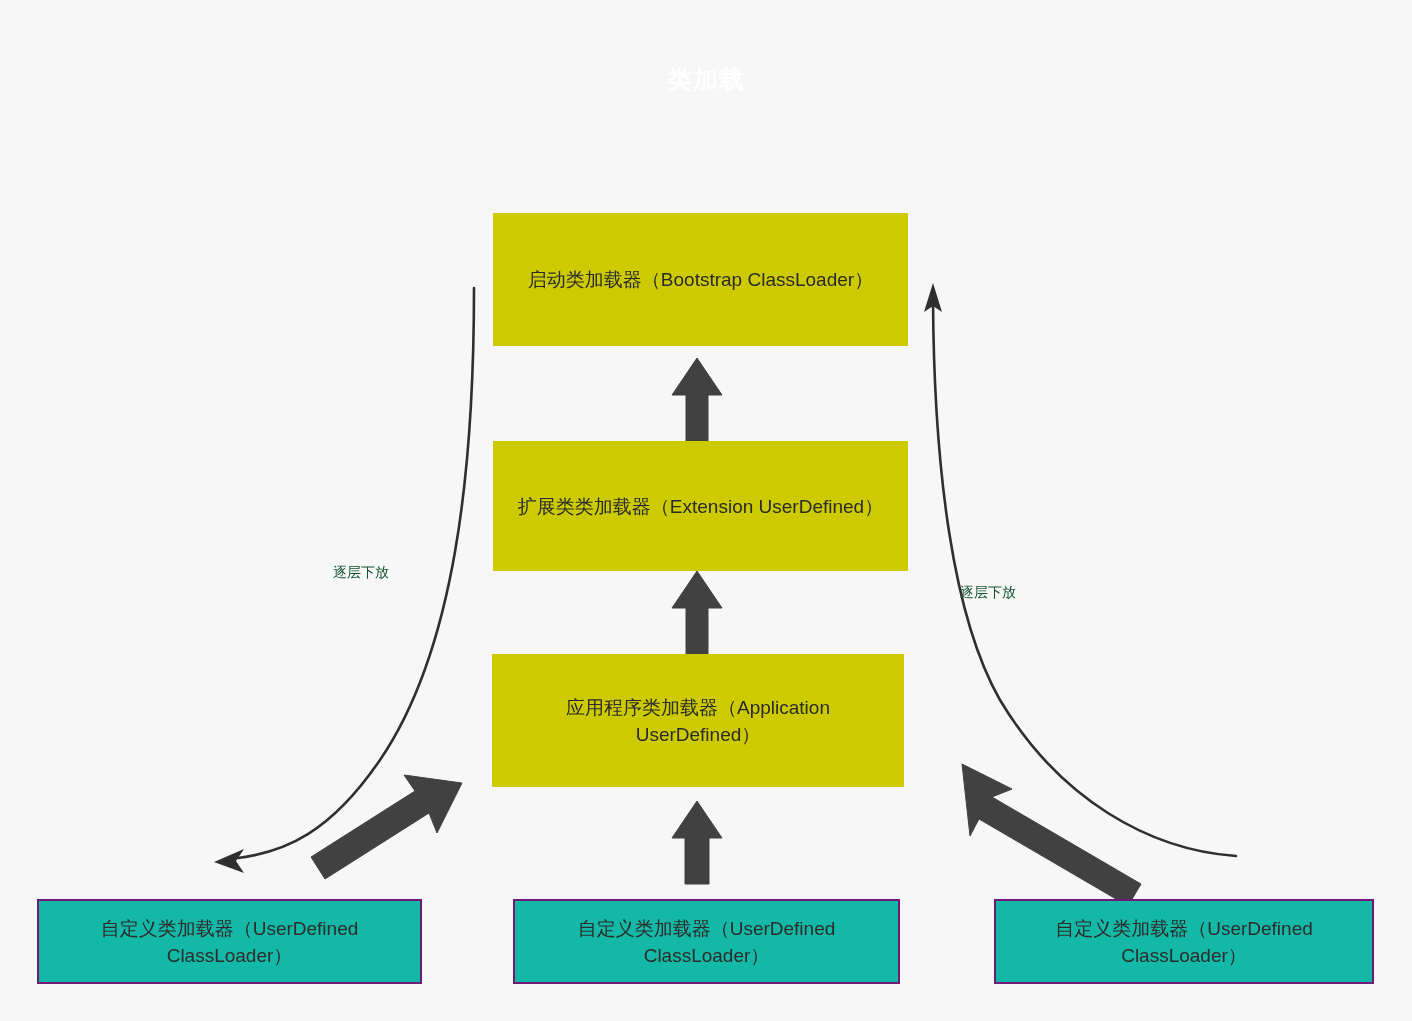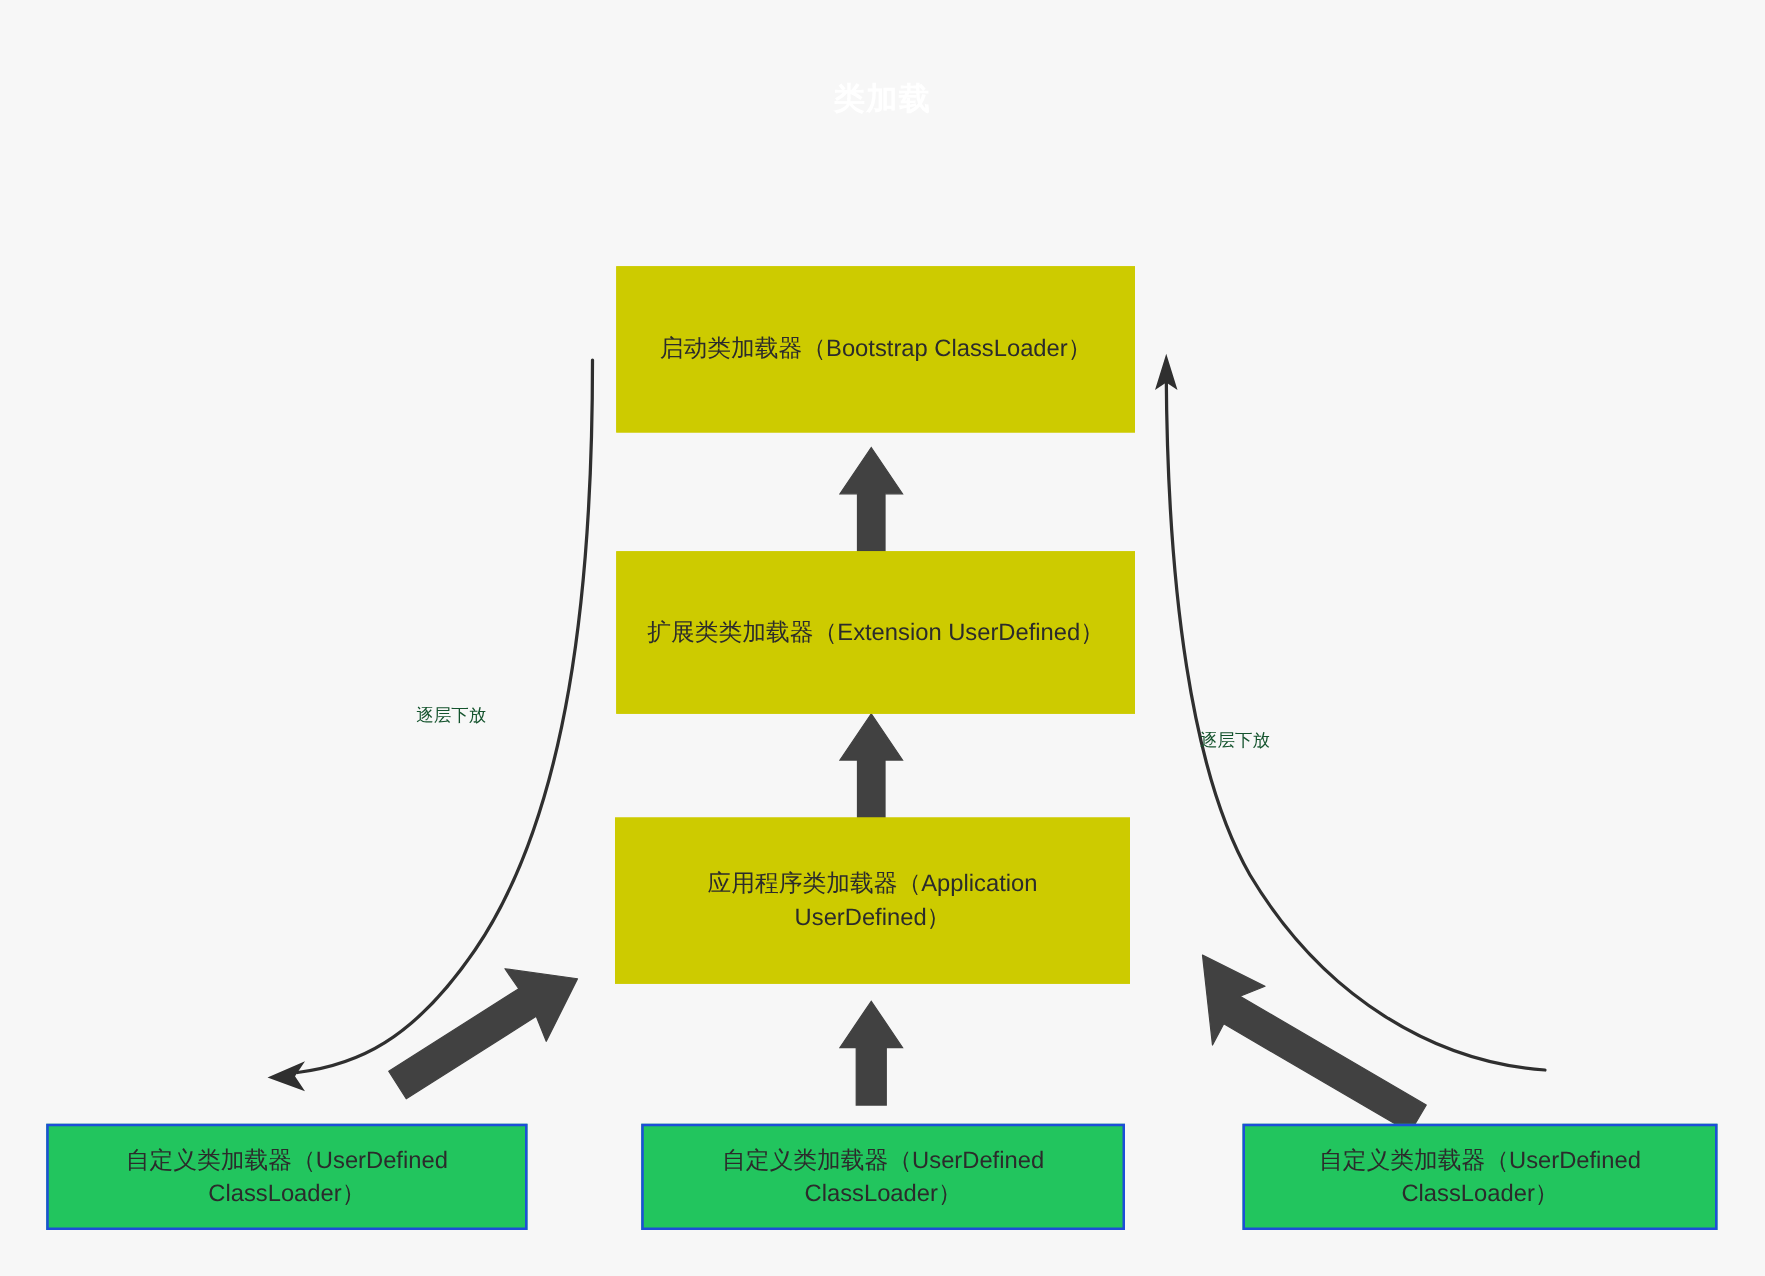--- a/index.html
+++ b/index.html
@@ -56,22 +56,22 @@
     color: #2b2b2b;
     font-size: 19px;
     line-height: 27px;
     padding: 4px 20px;
   }
   .node-box.yellow {
     background: #cdcb00;
     border: 1px solid #cdcb00;
   }
   .node-box.orange {
-    background: #22c55e;
-    border: 2px solid #1d4ed8;
+    background: #14b8a6;
+    border: 2px solid #701a75;
   }
 
   
   #box-bootstrap   { left: 493px; top: 213px;  width: 415px; height: 133px; }
   #box-extension   { left: 493px; top: 441px;  width: 415px; height: 130px; }
   #box-application { left: 492px; top: 654px;  width: 412px; height: 133px; }
 
   #box-user-left   { left: 37px;   top: 899px; width: 385px; height: 85px; }
   #box-user-mid    { left: 513px;  top: 899px; width: 387px; height: 85px; }
   #box-user-right  { left: 994px;  top: 899px; width: 380px; height: 85px; }

